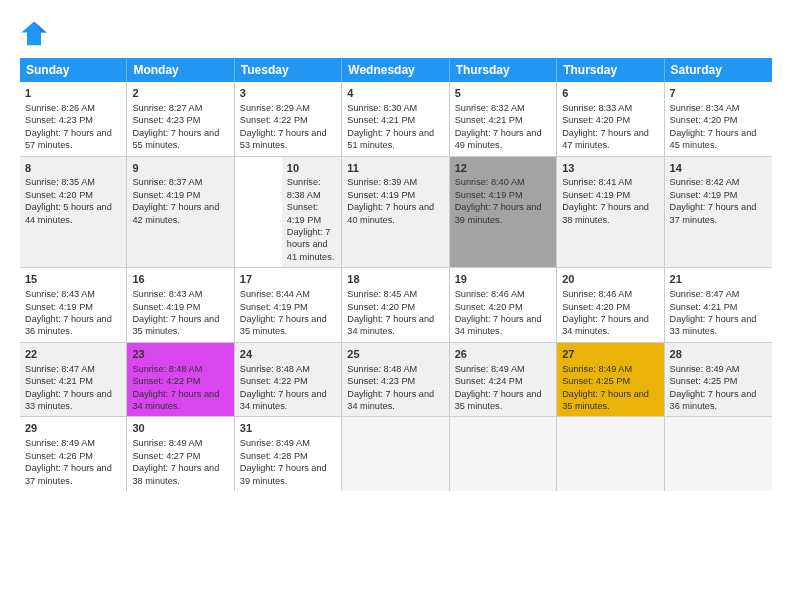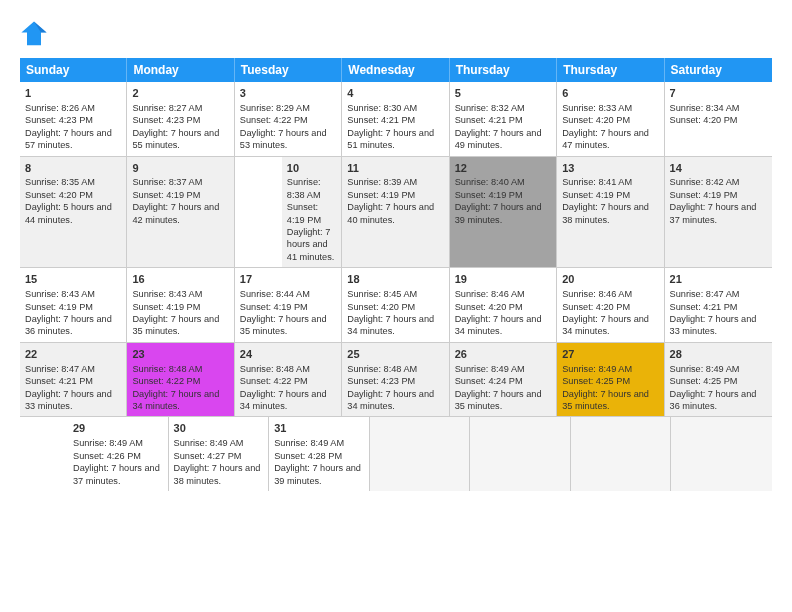--- a/index.html
+++ b/index.html
@@ -83,21 +83,21 @@
       flex: 1;
       display: flex;
       flex-direction: column;
     }
     .cal-week {
       display: grid;
       grid-template-columns: repeat(7, 1fr);
       flex: 1;
       border-bottom: 1px solid #ccc;
     }
-    .cal-week:last-child { border-bottom: none; margin-left: 48px; }
+    .cal-week:last-child { border-bottom: none; }
     .cal-cell {
       border-right: 1px solid #ccc;
       padding: 4px 5px;
       font-size: 9.2px;
       color: #333;
       line-height: 1.35;
       vertical-align: top;
       background: #fff;
     }
     .cal-cell:last-child { border-right: none; }
@@ -144,21 +144,21 @@
         <div class="cal-header-cell">Saturday</div>
       </div>
     <div class="cal-body" id="cal-body">
         <div class="cal-week">
           <div class="cal-cell"><span class="day-num">1</span><span>Sunrise: 8:26 AM</span><br><span>Sunset: 4:23 PM</span><br><span>Daylight: 7 hours and 57 minutes.</span></div>
           <div class="cal-cell"><span class="day-num">2</span><span>Sunrise: 8:27 AM</span><br><span>Sunset: 4:23 PM</span><br><span>Daylight: 7 hours and 55 minutes.</span></div>
           <div class="cal-cell"><span class="day-num">3</span><span>Sunrise: 8:29 AM</span><br><span>Sunset: 4:22 PM</span><br><span>Daylight: 7 hours and 53 minutes.</span></div>
           <div class="cal-cell"><span class="day-num">4</span><span>Sunrise: 8:30 AM</span><br><span>Sunset: 4:21 PM</span><br><span>Daylight: 7 hours and 51 minutes.</span></div>
           <div class="cal-cell"><span class="day-num">5</span><span>Sunrise: 8:32 AM</span><br><span>Sunset: 4:21 PM</span><br><span>Daylight: 7 hours and 49 minutes.</span></div>
           <div class="cal-cell"><span class="day-num">6</span><span>Sunrise: 8:33 AM</span><br><span>Sunset: 4:20 PM</span><br><span>Daylight: 7 hours and 47 minutes.</span></div>
-          <div class="cal-cell"><span class="day-num">7</span><span>Sunrise: 8:34 AM</span><br><span>Sunset: 4:20 PM</span><br></div>
+          <div class="cal-cell"><span class="day-num">7</span><span>Sunrise: 8:34 AM</span><br><span>Sunset: 4:20 PM</span><br><span>Daylight: 7 hours and 45 minutes.</span></div>
         </div>
         <div class="cal-week">
           <div class="cal-cell alt" style="background: rgb(240, 240, 240);"><span class="day-num">8</span><span>Sunrise: 8:35 AM</span><br><span>Sunset: 4:20 PM</span><br><span>Daylight: 5 hours and 44 minutes.</span></div>
           <div class="cal-cell alt" style="background: rgb(240, 240, 240);"><span class="day-num">9</span><span>Sunrise: 8:37 AM</span><br><span>Sunset: 4:19 PM</span><br><span>Daylight: 7 hours and 42 minutes.</span></div>
           <div class="cal-cell alt" style="background: rgb(240, 240, 240); margin-left: 47px;"><span class="day-num">10</span><span>Sunrise: 8:38 AM</span><br><span>Sunset: 4:19 PM</span><br><span>Daylight: 7 hours and 41 minutes.</span></div>
           <div class="cal-cell alt" style="background: rgb(240, 240, 240);"><span class="day-num">11</span><span>Sunrise: 8:39 AM</span><br><span>Sunset: 4:19 PM</span><br><span>Daylight: 7 hours and 40 minutes.</span></div>
           <div class="cal-cell alt" style="background: #a3a3a3;"><span class="day-num">12</span><span>Sunrise: 8:40 AM</span><br><span>Sunset: 4:19 PM</span><br><span>Daylight: 7 hours and 39 minutes.</span></div>
           <div class="cal-cell alt" style="background: rgb(240, 240, 240);"><span class="day-num">13</span><span>Sunrise: 8:41 AM</span><br><span>Sunset: 4:19 PM</span><br><span>Daylight: 7 hours and 38 minutes.</span></div>
           <div class="cal-cell alt" style="background: rgb(240, 240, 240);"><span class="day-num">14</span><span>Sunrise: 8:42 AM</span><br><span>Sunset: 4:19 PM</span><br><span>Daylight: 7 hours and 37 minutes.</span></div>
         </div>

